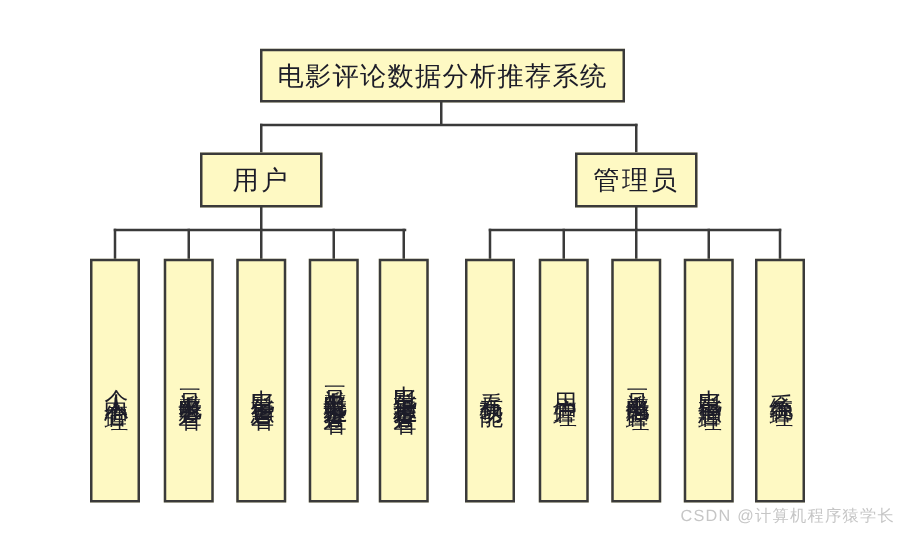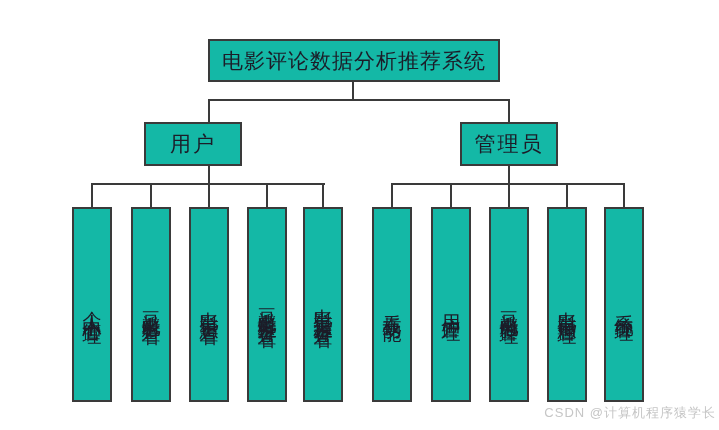--- a/index.html
+++ b/index.html
@@ -12,21 +12,21 @@
     width: 719px;
     height: 430px;
     background: #ffffff;
     overflow: hidden;
     font-family: "Liberation Serif", "DejaVu Serif", serif;
   }
   .box {
     position: absolute;
     box-sizing: border-box;
     border: 2px solid #3a3a3a;
-    background: #14b8a6;
+    background: #fef9c3;
     display: flex;
     align-items: center;
     justify-content: center;
     color: #1c1c28;
   }
   .root-box {
     left: 208px; top: 39px;
     width: 292px; height: 43px;
     font-size: 21px;
     letter-spacing: 1px;
@@ -74,21 +74,21 @@
     <span>电影评论数据分析推荐系统</span>
   </div>
 
   <div class="line" style="left:352px; top:81px; width:2px; height:19px;"></div>
 
   <div class="line" style="left:208px; top:99px; width:302px; height:2px;"></div>
 
   <div class="line" style="left:208px; top:99px; width:2px; height:23px;"></div>
   <div class="line" style="left:508px; top:99px; width:2px; height:23px;"></div>
 
-  <div class="box l2-box" style="left:144px;">
+  <div class="box l2-box" style="left:160px;">
     <span>用户</span>
   </div>
 
   <div class="box l2-box" style="left:460px;font-family:Liberation Serif, serif;">
     <span>管理员</span>
   </div>
 
   <div class="line" style="left:208px; top:165px; width:2px; height:19px;"></div>
   <div class="line" style="left:91px; top:183px; width:234px; height:2px;"></div>
   <div class="line" style="left:91px;  top:183px; width:2px; height:25px;"></div>

